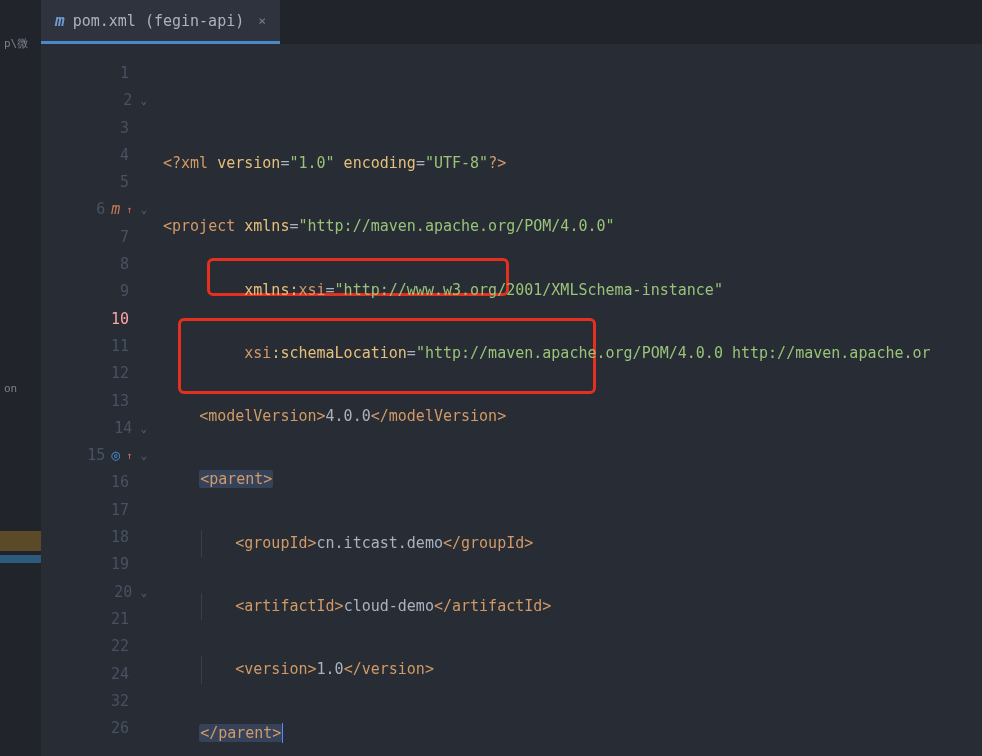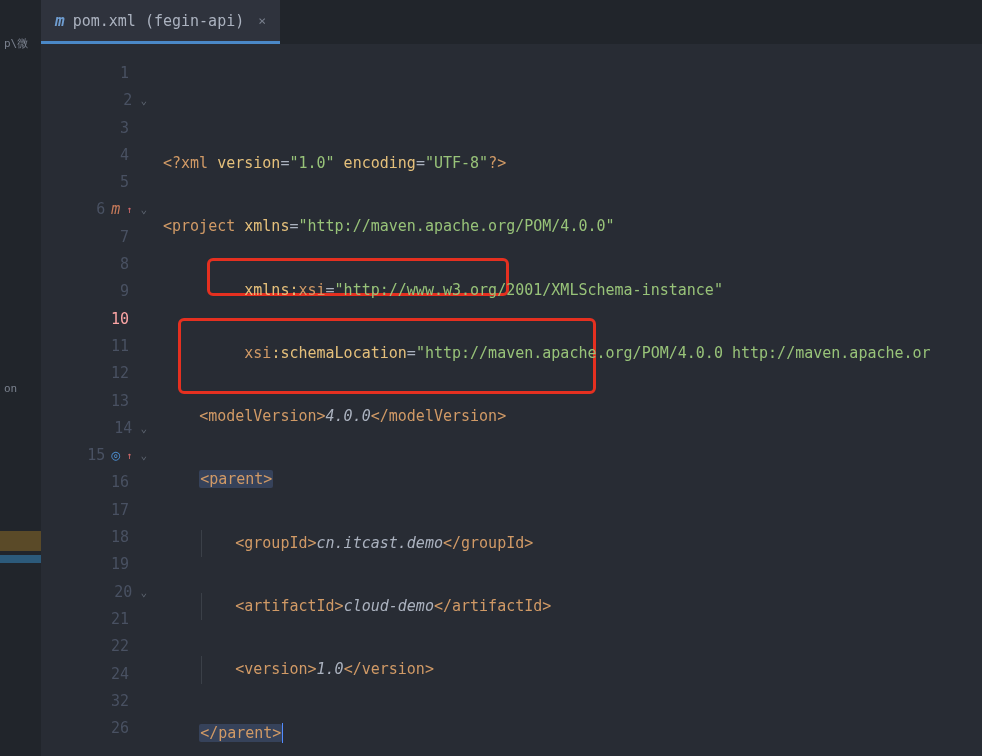--- a/index.html
+++ b/index.html
@@ -86,21 +86,21 @@
   position: absolute;
   width: 1px;
   background: #3b4048;
   top: 0;
   bottom: 0;
 }
 .c-tag { color: #d19a66; }
 .c-attr { color: #e5c07b; }
 .c-ns { color: #d19a66; }
 .c-string { color: #98c379; }
-.c-text { color: #abb2bf; font-style: italic; }
+.c-text { color: #abb2bf; }
 .c-punct { color: #abb2bf; }
 .cursor {
   display: inline-block;
   width: 1px;
   height: 20px;
   background: #528bff;
   vertical-align: middle;
 }
 .tag-highlight {
   background: #36425a;

